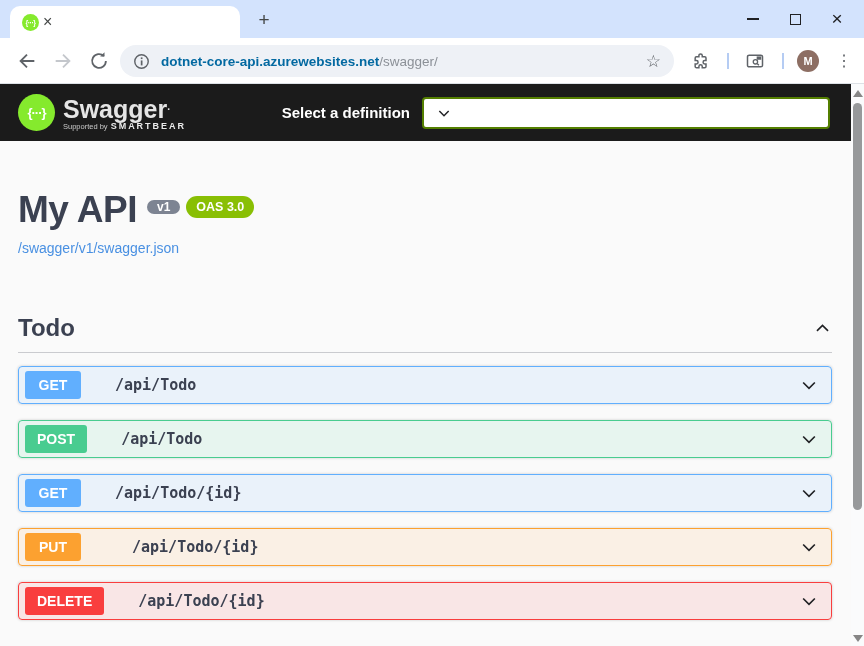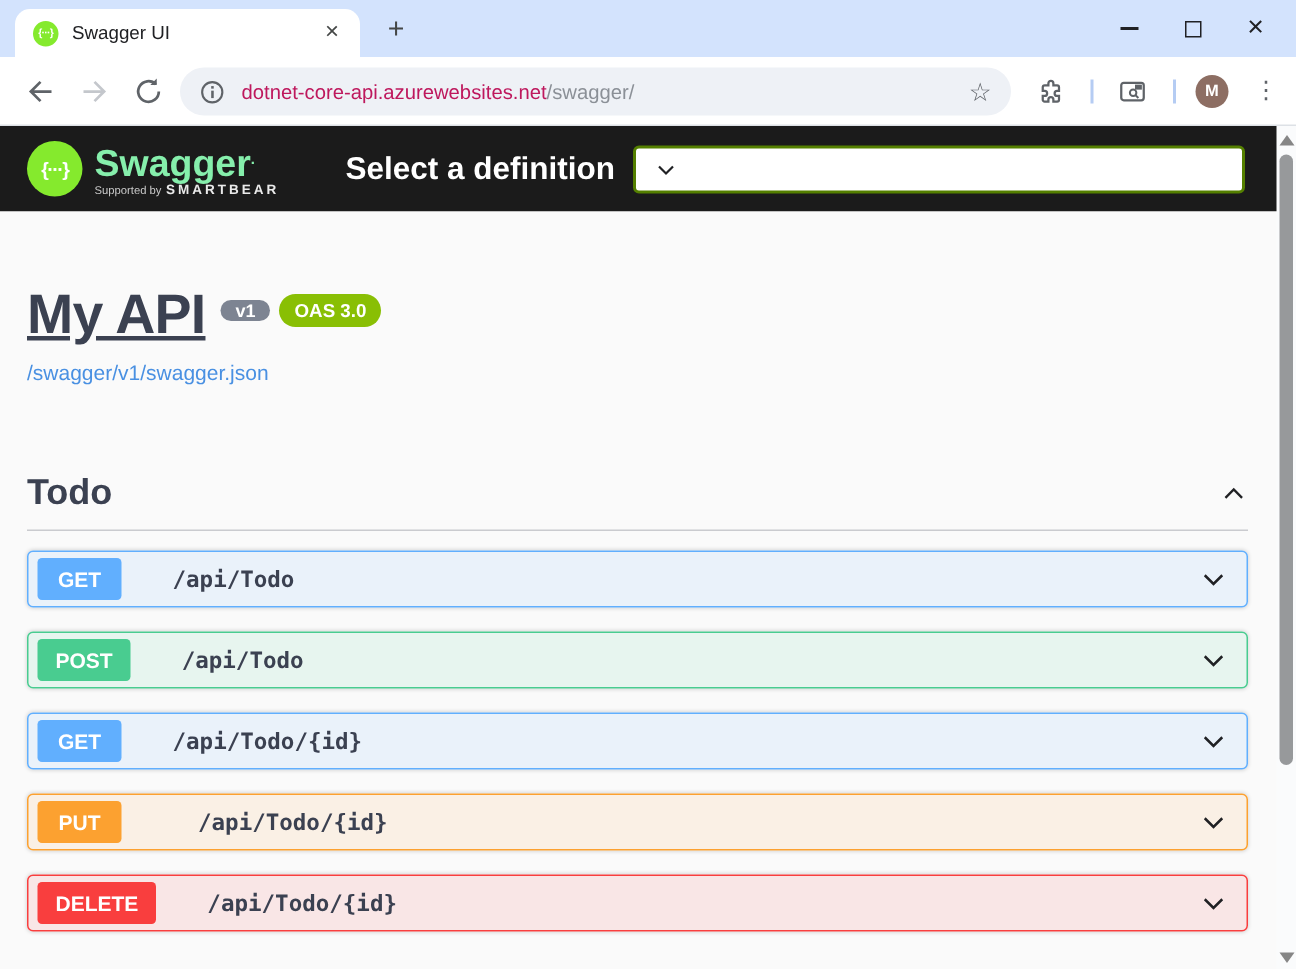--- a/index.html
+++ b/index.html
@@ -30,56 +30,56 @@
   .close-x { font-size:19px; }
 
   
   .toolbar { position:absolute; top:38px; left:0; width:864px; height:46px;
     background:#ffffff; border-bottom:1px solid #dde1e6; }
   .nav-ic { position:absolute; top:12px; width:22px; height:22px; }
   .url-pill { position:absolute; left:120px; top:7px; width:554px; height:32px;
     border-radius:16px; background:#eef1f6; display:flex; align-items:center;
     padding:0 10px 0 13px; }
   .url-text { margin-left:11px; font-size:13.5px; flex:1; white-space:nowrap; overflow:hidden; }
-  .url-host { color:#be185d; }
+  .url-host { color:#0369a1;font-weight:bold; }
   .url-path { color:#8b9097; }
   .star { font-size:17px; color:#5f6368; padding:0 3px; }
   .tb-sep { position:absolute; top:15px; width:1.5px; height:16px; background:#b5ccf3; }
   .avatar { position:absolute; left:797px; top:50%; transform:translateY(-50%);
     width:22px; height:22px; border-radius:50%; background:#8d6e63; color:#fff;
     font-size:11px; font-weight:bold; display:flex; align-items:center; justify-content:center; }
   .kebab { position:absolute; left:836px; top:11px; width:16px; height:24px;
     font-size:16px; color:#5f6368; text-align:center; line-height:24px; letter-spacing:0; }
 
   
   .swg-topbar { position:absolute; top:84px; left:0; width:864px; height:57px;
     background:var(--topbar-bg,#1b1b1b); display:flex; align-items:center;
     padding:0 34px 0 18px; }
   .logo-circle { width:37px; height:37px; border-radius:50%;
     background:var(--logo-green,#85ea2d); color:#fff; font-weight:bold;
     font-size:13px; display:flex; align-items:center; justify-content:center;
     letter-spacing:-1px; flex:0 0 auto; }
   .logo-txt-col { margin-left:8px; display:flex; flex-direction:column; }
-  .logo-word { color:#86efac; font-size:25px; font-weight:bold; line-height:26px; }
+  .logo-word { color:#e5e5e5; font-size:25px; font-weight:bold; line-height:26px; }
   .logo-tm { font-size:10px; vertical-align:8px; }
   .supported { color:#c9c9c9; font-size:7.5px; margin-top:-1px; }
   .smartbear { color:#eaeaea; font-weight:bold; font-size:9px; letter-spacing:2px; margin-left:3px; }
   .topbar-spacer { flex:1; }
-  .select-label { color:#ffffff; font-weight:bold; font-size:21px; margin-right:12px; white-space:nowrap; }
+  .select-label { color:#ffffff; font-weight:bold; font-size:15px; margin-right:12px; white-space:nowrap; }
   .def-select { width:408px; height:32px; background:#ffffff;
     border:2px solid var(--select-border,#547f00); border-radius:4px;
     display:flex; align-items:center; padding:0 12px; cursor:pointer; }
   .def-select-text { font-size:14px; font-weight:bold; color:#3b4151; flex:1; }
 
   
   .content { position:absolute; top:141px; left:0; width:864px; height:505px;
     background:#fafafa; padding:50px 0 0 18px; }
   .title-line { display:flex; align-items:flex-start; }
   .api-title { font-size:37px; font-weight:bold; color:var(--heading-text,#3b4151);
-    line-height:38px; letter-spacing:-0.5px;text-decoration:underline; }
+    line-height:38px; letter-spacing:-0.5px; }
   .badges { display:flex; align-items:center; margin:5px 0 0 10px; gap:6px; }
   .badge-pill { border-radius:57px; color:#ffffff; font-weight:bold; }
   .ver-badge { background:var(--version-badge,#7d8492); font-size:12px; padding:0 10px; }
   .oas-badge { background:var(--oas-badge,#89bf04); font-size:12.5px; padding:4px 10px; }
   .spec-link { display:inline-block; margin-top:11px; font-size:14px;
     color:var(--link-blue,#4990e2); text-decoration:none; }
 
   .section-head { width:814px; margin-top:57px; display:flex; align-items:center;
     justify-content:space-between; padding-bottom:10px;
     border-bottom:1px solid rgba(59,65,81,.25); }
@@ -111,21 +111,20 @@
   svg { display:block; }
 </style>
 </head>
 <body>
 
 <div class="window">
 
   <div class="titlebar">
     <div class="tab">
       <span class="favicon">{···}</span>
-      <span class="tab-title">Swagger UI</span>
       <span class="tab-close">×</span>
     </div>
     <div class="new-tab">+</div>
     <div class="win-controls">
       <div class="win-btn">
         <span class="mini-line"></span>
       </div>
       <div class="win-btn">
         <span class="maxi-box"></span>
       </div>

